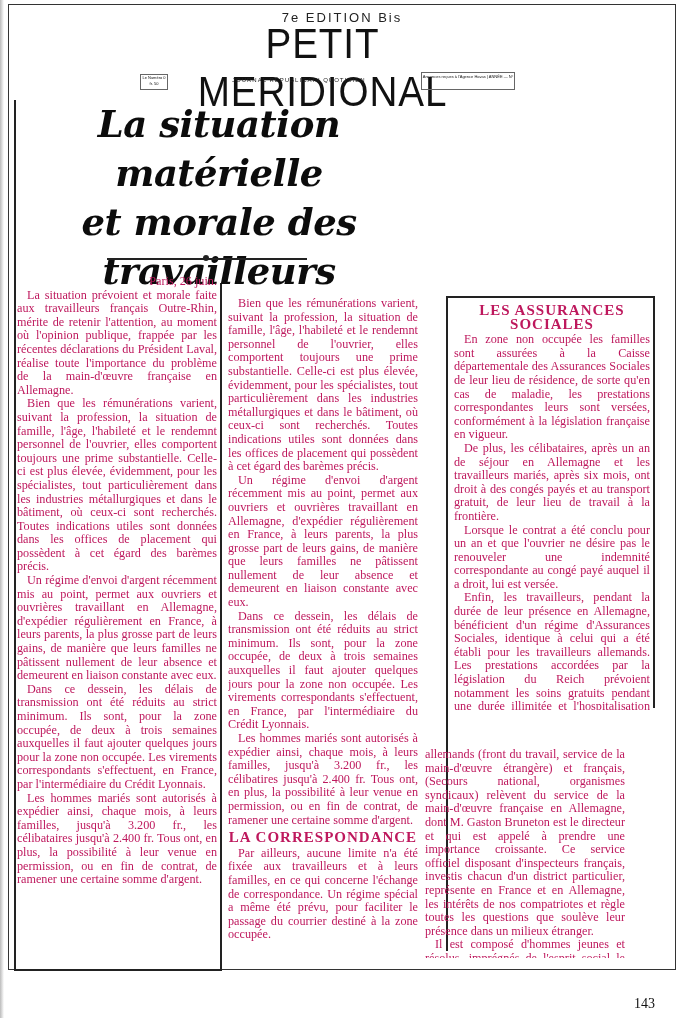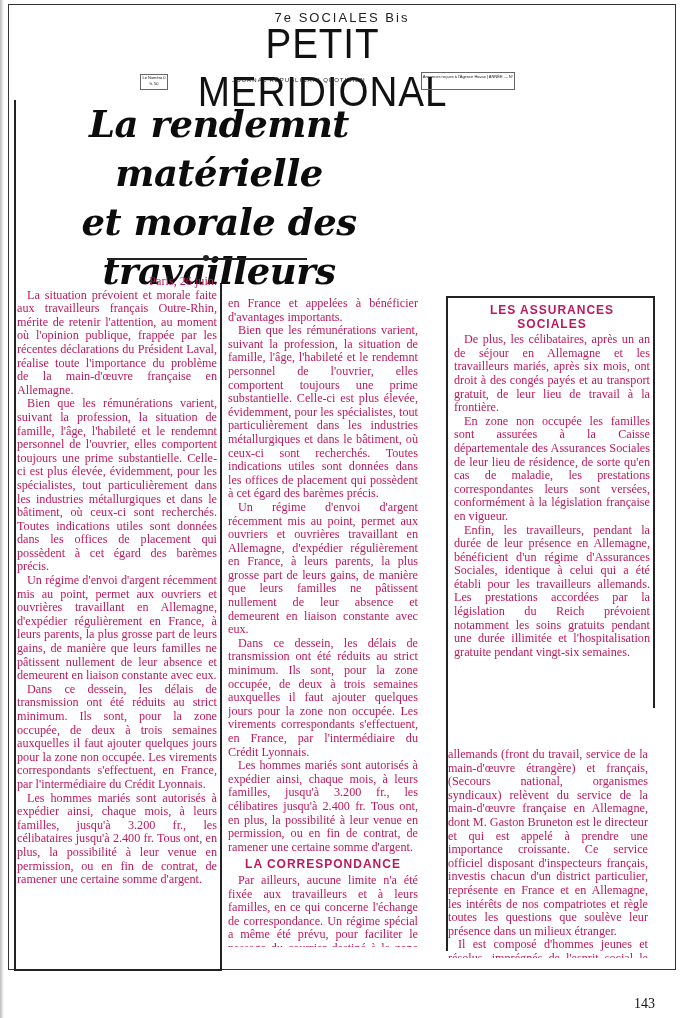--- a/index.html
+++ b/index.html
@@ -22,84 +22,84 @@
                font-size:4px; line-height:7px; text-align:center; font-family:"Liberation Sans",sans-serif; }
   .headline { position:absolute; left:14px; top:100px; width:410px;
               font-family:"DejaVu Serif",serif; font-weight:bold; font-style:italic;
               font-size:37px; line-height:49px; text-align:center; color:#0c0c0c; letter-spacing:-0.5px; }
   .rule-line { position:absolute; left:107px; top:258px; width:200px; height:1.5px; background:#222; }
   .rule-dot { position:absolute; left:203px; top:255px; width:6px; height:6px; border-radius:50%; background:#222; }
   .col { position:absolute; font-size:12.2px; line-height:13.6px; text-align:justify; color:#be185d;
          font-family:"Liberation Serif","DejaVu Serif",serif; }
   .col p { margin:0; text-indent:10px; }
   .col .dateline { text-align:right; text-indent:0; }
-  .col h3 { margin:4px 0 2px 0; text-align:center; font-family:Liberation Sans, sans-serif;
-            font-size:12px; font-weight:bold; letter-spacing:1px; }
+  .col h3 { margin:4px 0 2px 0; text-align:center; font-family:Liberation Serif, serif;
+            font-size:15px; font-weight:bold; letter-spacing:1px; }
   .col1 { left:17px; top:275px; width:200px; height:690px; overflow:hidden; }
   .col2 { left:228px; top:297px; width:190px; height:650px; overflow:hidden; }
   .col3 { left:454px; top:300px; width:196px; height:330px; overflow:hidden; }
-  .col4 { left:448px; top:706px; width:200px; height:245px; overflow:hidden; }
+  .col4 { left:425px; top:706px; width:200px; height:245px; overflow:hidden; }
   .vrule { position:absolute; width:1.5px; background:#222; }
   .hrule { position:absolute; height:1.5px; background:#222; }
   .footer { position:absolute; top:996px; left:30px; width:625px; font-size:14px;
             font-family:"Liberation Serif","DejaVu Serif",serif; color:#111; }
   .footer .title { position:absolute; left:0;margin-top:48px; }
   .footer .page { position:absolute; right:0;margin-left:7px; }
 </style>
 </head>
 <body>
 
 <div class="left-shadow"></div>
 <div class="scan-frame"></div>
 
-<div class="edition">7e SOCIALES Bis</div>
+<div class="edition">7e EDITION Bis</div>
 <div class="masthead">PETIT MERIDIONAL</div>
 <div class="ear-left">Le Numéro 0 fr. 50</div>
 <div class="mast-sub">JOURNAL RÉPUBLICAIN QUOTIDIEN</div>
 <div class="ear-right">Annonces reçues à l'Agence Havas | ANNÉE — N°</div>
 
 <div class="vrule" style="left:14px;top:100px;height:870px;"></div>
 <div class="hrule" style="left:14px;top:969px;width:206px;"></div>
 <div class="vrule" style="left:220px;top:283px;height:688px;"></div>
 <div class="vrule" style="left:446px;top:296px;height:655px;"></div>
 <div class="hrule" style="left:446px;top:296px;width:208px;"></div>
 <div class="vrule" style="left:653px;top:296px;height:412px;"></div>
 
 <div class="headline">
-  <div>La rendemnt matérielle</div>
+  <div>La situation matérielle</div>
   <div>et morale des travailleurs</div>
 </div>
 <div class="rule-line"></div>
 <div class="rule-dot"></div>
 
 <div class="col col1">
   <p class="dateline">Paris, 26 juin.</p>
   <p>La situation prévoient et morale faite aux travailleurs français Outre-Rhin, mérite de retenir l'attention, au moment où l'opinion publique, frappée par les récentes déclarations du Président Laval, réalise toute l'importance du problème de la main-d'œuvre française en Allemagne.</p>
   <p>Bien que les rémunérations varient, suivant la profession, la situation de famille, l'âge, l'habileté et le rendemnt personnel de l'ouvrier, elles comportent toujours une prime substantielle. Celle-ci est plus élevée, évidemment, pour les spécialistes, tout particulièrement dans les industries métallurgiques et dans le bâtiment, où ceux-ci sont recherchés. Toutes indications utiles sont données dans les offices de placement qui possèdent à cet égard des barèmes précis.</p>
   <p>Un régime d'envoi d'argent récemment mis au point, permet aux ouvriers et ouvrières travaillant en Allemagne, d'expédier régulièrement en France, à leurs parents, la plus grosse part de leurs gains, de manière que leurs familles ne pâtissent nullement de leur absence et demeurent en liaison constante avec eux.</p>
   <p>Dans ce dessein, les délais de transmission ont été réduits au strict minimum. Ils sont, pour la zone occupée, de deux à trois semaines auxquelles il faut ajouter quelques jours pour la zone non occupée. Les virements correspondants s'effectuent, en France, par l'intermédiaire du Crédit Lyonnais.</p>
   <p>Les hommes mariés sont autorisés à expédier ainsi, chaque mois, à leurs familles, jusqu'à 3.200 fr., les célibataires jusqu'à 2.400 fr. Tous ont, en plus, la possibilité à leur venue en permission, ou en fin de contrat, de ramener une certaine somme d'argent.</p>
 
 </div>
 
 <div class="col col2">
-  <p style="text-indent:0;">en France et appelées à bénéficier d'avantages importants.</p>
   <p>Bien que les rémunérations varient, suivant la profession, la situation de famille, l'âge, l'habileté et le rendemnt personnel de l'ouvrier, elles comportent toujours une prime substantielle. Celle-ci est plus élevée, évidemment, pour les spécialistes, tout particulièrement dans les industries métallurgiques et dans le bâtiment, où ceux-ci sont recherchés. Toutes indications utiles sont données dans les offices de placement qui possèdent à cet égard des barèmes précis.</p>
   <p>Un régime d'envoi d'argent récemment mis au point, permet aux ouvriers et ouvrières travaillant en Allemagne, d'expédier régulièrement en France, à leurs parents, la plus grosse part de leurs gains, de manière que leurs familles ne pâtissent nullement de leur absence et demeurent en liaison constante avec eux.</p>
   <p>Dans ce dessein, les délais de transmission ont été réduits au strict minimum. Ils sont, pour la zone occupée, de deux à trois semaines auxquelles il faut ajouter quelques jours pour la zone non occupée. Les virements correspondants s'effectuent, en France, par l'intermédiaire du Crédit Lyonnais.</p>
   <p>Les hommes mariés sont autorisés à expédier ainsi, chaque mois, à leurs familles, jusqu'à 3.200 fr., les célibatires jusqu'à 2.400 fr. Tous ont, en plus, la possibilité à leur venue en permission, ou en fin de contrat, de ramener une certaine somme d'argent.</p>
   <h3>LA CORRESPONDANCE</h3>
   <p>Par ailleurs, aucune limite n'a été fixée aux travailleurs et à leurs familles, en ce qui concerne l'échange de correspondance. Un régime spécial a même été prévu, pour faciliter le passage du courrier destiné à la zone occupée.</p>
 
 </div>
 
 <div class="col col3" style="height:410px;">
   <h3>LES ASSURANCES SOCIALES</h3>
+  <p>En zone non occupée les familles sont assurées à la Caisse départementale des Assurances Sociales de leur lieu de résidence, de sorte qu'en cas de maladie, les prestations correspondantes leurs sont versées, conformément à la législation française en vigueur.</p>
   <p>De plus, les célibataires, après un an de séjour en Allemagne et les travailleurs mariés, après six mois, ont droit à des congés payés et au transport gratuit, de leur lieu de travail à la frontière.</p>
-  <p>En zone non occupée les familles sont assurées à la Caisse départementale des Assurances Sociales de leur lieu de résidence, de sorte qu'en cas de maladie, les prestations correspondantes leurs sont versées, conformément à la législation française en vigueur.</p>
+  <p>Lorsque le contrat a été conclu pour un an et que l'ouvrier ne désire pas le renouveler une indemnité correspondante au congé payé auquel il a droit, lui est versée.</p>
   <p>Enfin, les travailleurs, pendant la durée de leur présence en Allemagne, bénéficient d'un régime d'Assurances Sociales, identique à celui qui a été établi pour les travailleurs allemands. Les prestations accordées par la législation du Reich prévoient notamment les soins gratuits pendant une durée illimitée et l'hospitalisation gratuite pendant vingt-six semaines.</p>
 
 </div>
 
 <div class="col col4" style="top:748px;height:210px;">
   <p style="text-indent:0;">allemands (front du travail, service de la main-d'œuvre étrangère) et français, (Secours national, organismes syndicaux) relèvent du service de la main-d'œuvre française en Allemagne, dont M. Gaston Bruneton est le directeur et qui est appelé à prendre une importance croissante. Ce service officiel disposant d'inspecteurs français, investis chacun d'un district particulier, représente en France et en Allemagne, les intérêts de nos compatriotes et règle toutes les questions que soulève leur présence dans un milieux étranger.</p>
   <p>Il est composé d'hommes jeunes et résolus, imprégnés de l'esprit social le plus sincère et concients de la mission de solidarité nationale et européenne remplie en Allemagne par nos travailleurs.</p>
 </div>
 
 <div class="footer">

